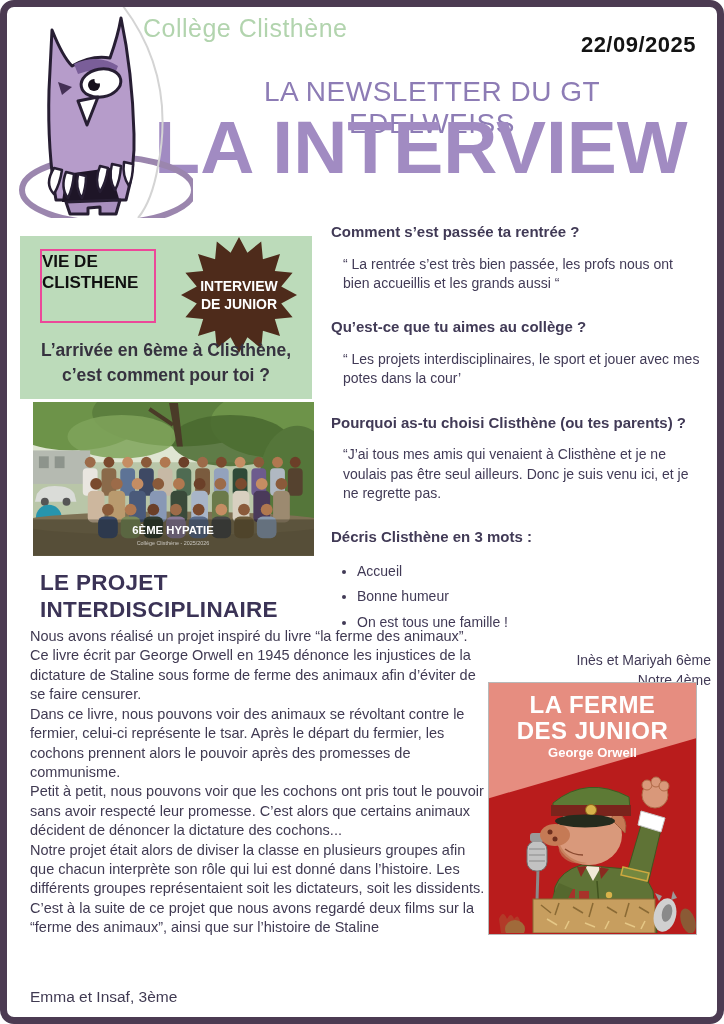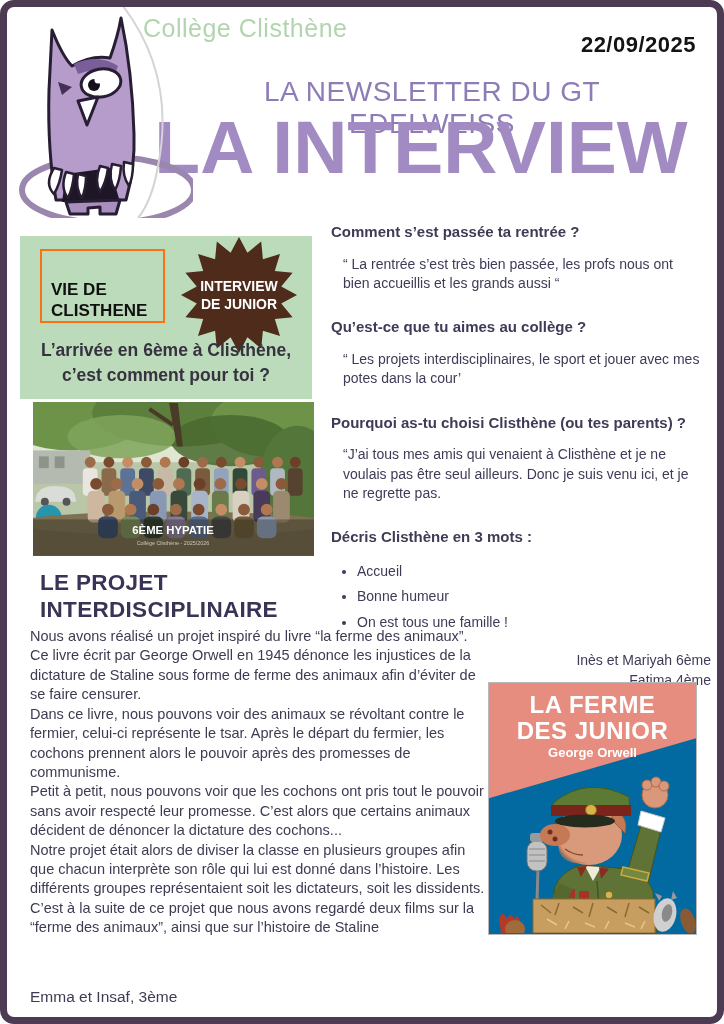--- a/index.html
+++ b/index.html
@@ -13,22 +13,22 @@
   .owl{position:absolute;left:8px;top:6px;width:185px;height:212px;z-index:2;}
   .school{position:absolute;left:143px;top:14px;font-size:25px;color:#b2d4ae;z-index:3;letter-spacing:.5px;}
   .date{position:absolute;right:28px;top:32px;font-size:22px;font-weight:700;color:#141414;letter-spacing:.5px;}
   .newsletter{position:absolute;left:192px;top:76px;width:480px;text-align:center;
     font-size:28px;font-weight:400;color:#8d7cb5;letter-spacing:.5px;}
   .main-title{position:absolute;left:128px;top:110px;width:586px;text-align:center;
     font-size:75px;font-weight:700;color:#a18bc2;letter-spacing:0;line-height:1;}
 
   
   .green-box{position:absolute;left:20px;top:236px;width:292px;height:163px;background:#bcdbba;}
-  .vie-box{position:absolute;left:20px;top:13px;width:112px;height:70px;border:2px solid #f97316;
-    display:flex;align-items:flex-end;padding-left:9px;box-sizing:content-box;
+  .vie-box{position:absolute;left:20px;top:13px;width:112px;height:70px;border:2px solid #ec4899;
+    display:flex;align-items:flex-start;box-sizing:content-box;
     font-weight:700;font-size:17px;color:#101010;line-height:1.25;}
   .burst{position:absolute;left:160px;top:0px;width:118px;height:118px;}
   .burst svg{position:absolute;inset:0;}
   .burst-label{position:absolute;inset:0;display:flex;align-items:center;justify-content:center;
     text-align:center;color:#fff;font-weight:700;font-size:14px;line-height:1.3;width:100%;}
   .intro{position:absolute;left:0;right:0;top:102px;text-align:center;font-weight:700;
     font-size:17.5px;color:#36323f;line-height:1.45;}
 
   
   .photo{position:absolute;left:33px;top:402px;width:281px;height:155px;}
@@ -44,21 +44,21 @@
   .sig-block{text-align:right;margin-top:18px;padding-right:2px;line-height:1.45;}
 
   
   .project-heading{position:absolute;left:40px;top:569px;width:300px;font-size:22.5px;font-weight:700;
     color:#3b3356;line-height:1.2;letter-spacing:.3px;}
   .project-body{position:absolute;left:30px;top:627px;width:455px;font-size:14.5px;line-height:1.34;color:#403a52;}
   .project-sig{position:absolute;left:30px;top:988px;width:438px;text-align:left;font-size:15.5px;color:#403a52;}
 
   
   .book{position:absolute;left:488px;top:682px;width:207px;height:251px;border:1px solid #b8b8b8;
-    background:#0369a1;overflow:hidden;}
+    background:#b91c1c;overflow:hidden;}
   .book-banner{position:absolute;left:0;top:0;width:100%;height:120px;background:#e68d80;
     clip-path:polygon(0 0,100% 0,100% 46%,0 96%);}
   .book-title{position:absolute;top:9px;left:0;width:100%;text-align:center;color:#fff;
     font-weight:700;font-size:24px;line-height:1.1;letter-spacing:.5px;z-index:2;}
   .book-author{position:absolute;top:62px;left:0;width:100%;text-align:center;color:#fff;
     font-weight:700;font-size:13px;z-index:2;}
   .book svg.pig{position:absolute;inset:0;z-index:3;}
 </style>
 </head>
 <body>
@@ -222,21 +222,21 @@
     <p class="q gap">Pourquoi as-tu choisi Clisthène (ou tes parents) ?</p>
     <p class="a">“J’ai tous mes amis qui venaient à Clisthène et je ne voulais pas être seul ailleurs. Donc je suis venu ici, et je ne regrette pas.</p>
     <p class="q gap">Décris Clisthène en 3 mots :</p>
     <ul>
       <li>Accueil</li>
       <li>Bonne humeur</li>
       <li>On est tous une famille !</li>
     </ul>
     <div class="sig-block">
       <div>Inès et Mariyah 6ème</div>
-      <div>Fatima 4ème</div>
+      <div>Notre 4ème</div>
     </div>
   </div>
 
   <div class="project-heading">LE PROJET INTERDISCIPLINAIRE</div>
   <div class="project-body">
     <div>Nous avons réalisé un projet inspiré du livre “la ferme des animaux”. Ce livre écrit par George Orwell en 1945 dénonce les injustices de la dictature de Staline sous forme de ferme des animaux afin d’éviter de se faire censurer.</div>
     <div>Dans ce livre, nous pouvons voir des animaux se révoltant contre le fermier, celui-ci représente le tsar. Après le départ du fermier, les cochons prennent alors le pouvoir après des promesses de communisme.</div>
     <div>Petit à petit, nous pouvons voir que les cochons ont pris tout le pouvoir sans avoir respecté leur promesse. C’est alors que certains animaux décident de dénoncer la dictature des cochons...</div>
     <div>Notre projet était alors de diviser la classe en plusieurs groupes afin que chacun interprète son rôle qui lui est donné dans l’histoire. Les différents groupes représentaient soit les dictateurs, soit les dissidents. C’est à la suite de ce projet que nous avons regardé deux films sur la “ferme des animaux”, ainsi que sur l’histoire de Staline</div>
   </div>

